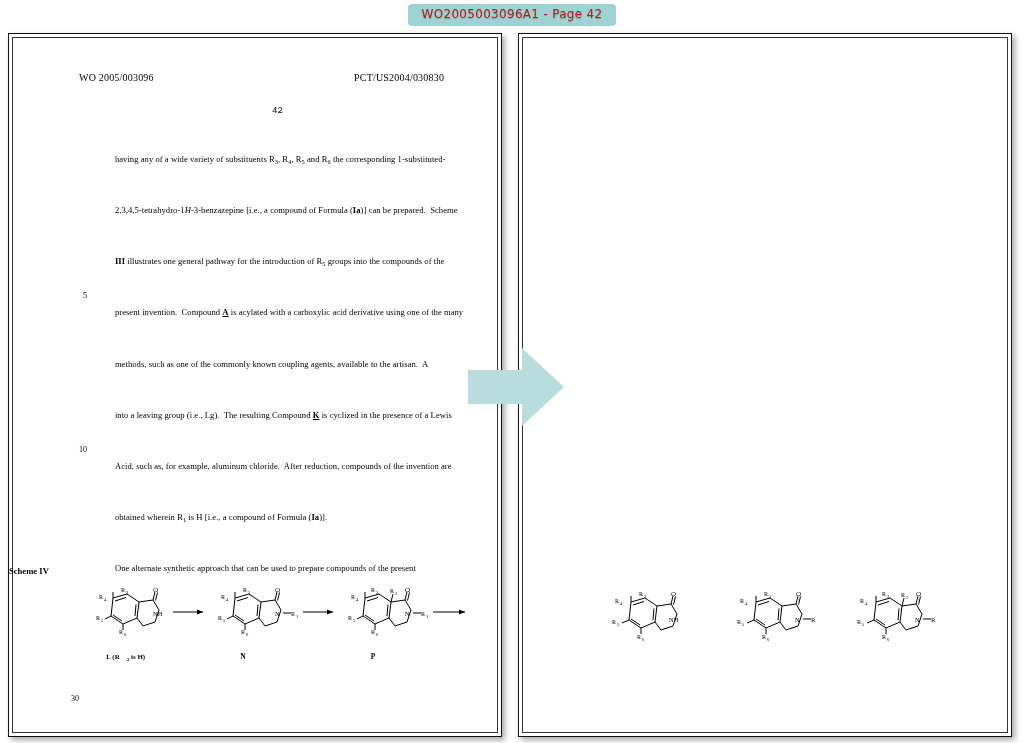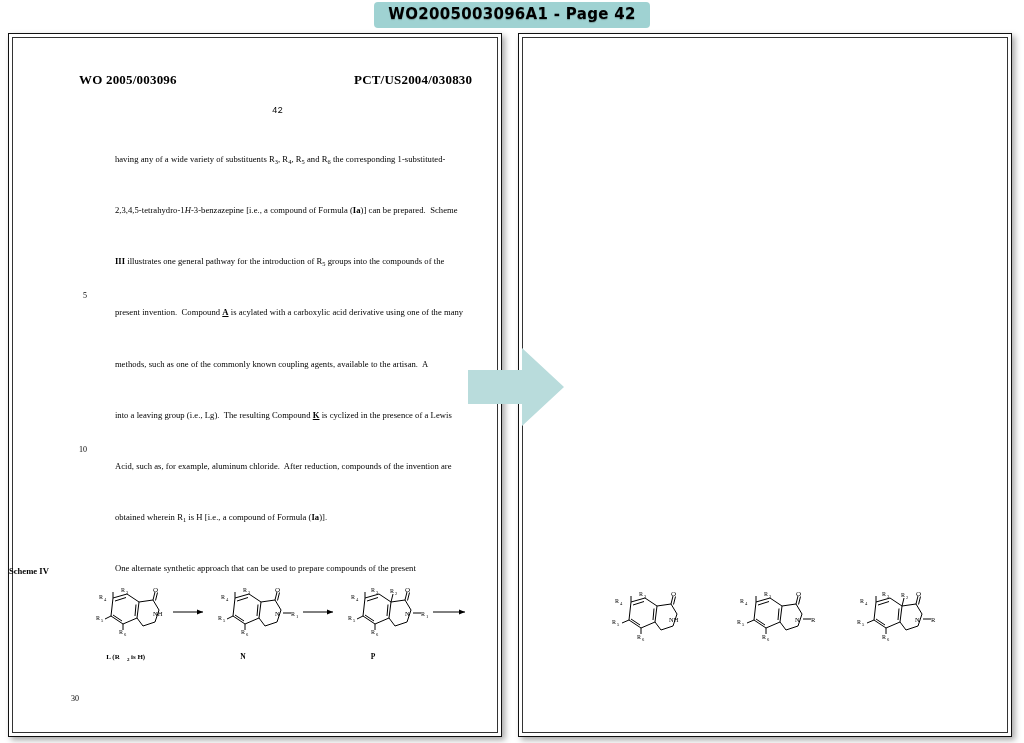--- a/index.html
+++ b/index.html
@@ -24,24 +24,24 @@
     top: 0;
     left: 0;
     width: 1024px;
     height: 30px;
     display: flex;
     align-items: center;
     justify-content: center;
   }
   .title-pill {
     background: #9fd2d2;
-    color: #000000;
+    color: #b91c1c;
     font-family: "DejaVu Sans", sans-serif;
-    font-weight: bold;
-    font-size: 15px;
+    font-weight: normal;
+    font-size: 12px;
     letter-spacing: 0.3px;
     padding: 3px 14px 5px 14px;
     border-radius: 4px;
     text-shadow: 0 1px 1px rgba(0,0,0,0.25);
     white-space: nowrap;
   }
 
   
   .page {
     position: absolute;
@@ -84,22 +84,22 @@
 
   
   .doc {
     position: absolute;
     left: 0; top: 0; right: 0; bottom: 0;
     color: #000;
   }
   .hdr {
     position: absolute;
     top: 38px;
-    font-size: 13px;
-    font-weight: bold;
+    font-size: 10px;
+    font-weight: normal;
     font-family: "Liberation Serif", serif;
     letter-spacing: 0.2px;
   }
   .hdr-left { left: 70px; }
   .hdr-right { left: 345px; }
   .pagenum {
     position: absolute;
     top: 72px;
     left: 263px;
     font-size: 9px;

